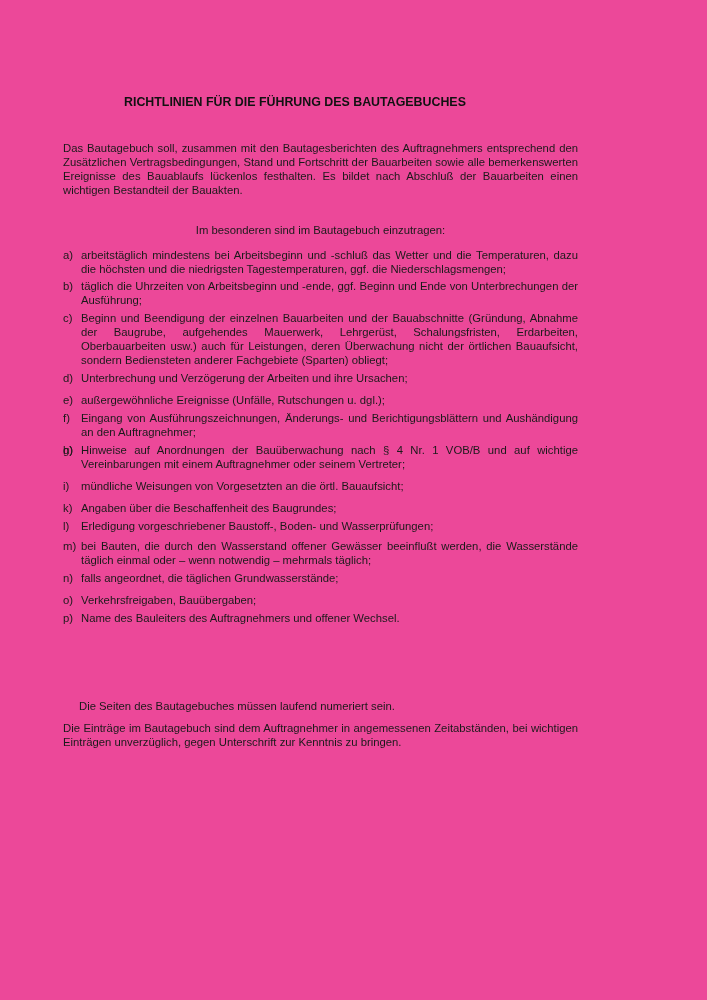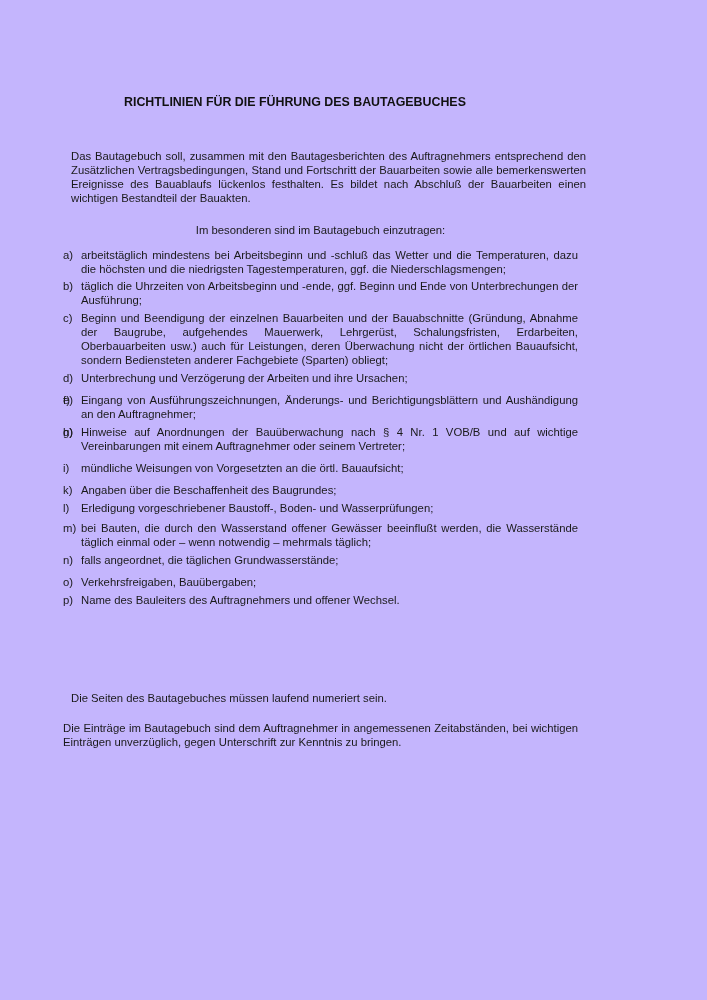--- a/index.html
+++ b/index.html
@@ -12,21 +12,21 @@
     height: 1000px;
     position: relative;
     overflow: hidden;
     font-family: "Liberation Sans", sans-serif;
     color: #1a1a1a;
   }
   .page {
     position: absolute;
     left: 0; top: 0;
     width: 707px; height: 1000px;
-    background: #c4b5fd;
+    background: #ec4899;
   }
   .title {
     position: absolute;
     left: 124px;
     top: 95px;
     width: 400px;
     font-weight: bold;
     font-size: 12.4px;
     letter-spacing: 0px;
     color: #111;
@@ -75,39 +75,39 @@
     text-align-last: left;
   }
 </style>
 </head>
 <body>
 
 <div class="page">
 
   <div class="title">RICHTLINIEN FÜR DIE FÜHRUNG DES BAUTAGEBUCHES</div>
 
-  <p class="col intro" style="margin:8px">Das Bautagebuch soll, zusammen mit den Bautagesberichten des Auftragnehmers entsprechend den Zusätzlichen Vertragsbedingungen, Stand und Fortschritt der Bauarbeiten sowie alle bemer­kenswerten Ereignisse des Bauablaufs lückenlos festhalten. Es bildet nach Abschluß der Bauarbeiten einen wichtigen Bestandteil der Bauakten.</p>
+  <p class="col intro" style="margin:0">Das Bautagebuch soll, zusammen mit den Bautagesberichten des Auftragnehmers entsprechend den Zusätzlichen Vertragsbedingungen, Stand und Fortschritt der Bauarbeiten sowie alle bemer­kenswerten Ereignisse des Bauablaufs lückenlos festhalten. Es bildet nach Abschluß der Bauarbeiten einen wichtigen Bestandteil der Bauakten.</p>
 
   <p class="col lead" style="margin:0">Im besonderen sind im Bautagebuch einzutragen:</p>
 
   <ul class="col list">
     <li style="margin-bottom:3px"><span class="lbl">a)</span><span>arbeitstäglich mindestens bei Arbeitsbeginn und -schluß das Wetter und die Temperaturen, dazu die höchsten und die niedrigsten Tagestemperaturen, ggf. die Niederschlagsmengen;</span></li>
     <li style="margin-bottom:4px"><span class="lbl">b)</span><span>täglich die Uhrzeiten von Arbeitsbeginn und -ende, ggf. Beginn und Ende von Unterbrechungen der Ausführung;</span></li>
     <li style="margin-bottom:4px"><span class="lbl">c)</span><span>Beginn und Beendigung der einzelnen Bauarbeiten und der Bauabschnitte (Gründung, Abnahme der Baugrube, aufgehendes Mauerwerk, Lehrgerüst, Schalungsfristen, Erdarbeiten, Oberbauarbeiten usw.) auch für Leistungen, deren Überwachung nicht der örtlichen Bauaufsicht, sondern Bediensteten anderer Fachgebiete (Sparten) obliegt;</span></li>
     <li style="margin-bottom:8px"><span class="lbl">d)</span><span>Unterbrechung und Verzögerung der Arbeiten und ihre Ursachen;</span></li>
-    <li style="margin-bottom:4px"><span class="lbl">e)</span></li>
+    <li style="margin-bottom:4px"><span class="lbl">e)</span><span>außergewöhnliche Ereignisse (Unfälle, Rutschungen u. dgl.);</span></li>
     <li style="margin-bottom:4px"><span class="lbl">f)</span><span>Eingang von Ausführungszeichnungen, Änderungs- und Berichtigungsblättern und Aushändigung an den Auftragnehmer;</span></li>
     <li style="margin-bottom:4px"><span class="lbl">g)</span></li>
     <li style="margin-bottom:8px"><span class="lbl">h)</span><span>Hinweise auf Anordnungen der Bauüberwachung nach § 4 Nr. 1 VOB/B und auf wichtige Vereinbarungen mit einem Auftragnehmer oder seinem Vertreter;</span></li>
     <li style="margin-bottom:8px"><span class="lbl">i)</span><span>mündliche Weisungen von Vorgesetzten an die örtl. Bauaufsicht;</span></li>
     <li style="margin-bottom:4px"><span class="lbl">k)</span><span>Angaben über die Beschaffenheit des Baugrundes;</span></li>
     <li style="margin-bottom:6px"><span class="lbl">l)</span><span>Erledigung vorgeschriebener Baustoff-, Boden- und Wasserprüfungen;</span></li>
     <li style="margin-bottom:4px"><span class="lbl">m)</span><span>bei Bauten, die durch den Wasserstand offener Gewässer beeinflußt werden, die Wasserstände täglich einmal oder – wenn notwendig – mehrmals täglich;</span></li>
     <li style="margin-bottom:8px"><span class="lbl">n)</span><span>falls angeordnet, die täglichen Grundwasserstände;</span></li>
     <li style="margin-bottom:4px"><span class="lbl">o)</span><span>Verkehrsfreigaben, Bauübergaben;</span></li>
     <li style="margin-bottom:0"><span class="lbl">p)</span><span>Name des Bauleiters des Auftragnehmers und offener Wechsel.</span></li>
   </ul>
 
-  <p class="col note1" style="margin:8px">Die Seiten des Bautagebuches müssen laufend numeriert sein.</p>
+  <p class="col note1" style="margin:16px">Die Seiten des Bautagebuches müssen laufend numeriert sein.</p>
 
   <p class="col note2" style="margin:0">Die Einträge im Bautagebuch sind dem Auftragnehmer in angemessenen Zeitabständen, bei wich­tigen Einträgen unverzüglich, gegen Unterschrift zur Kenntnis zu bringen.</p>
 
 </div>
 
 </body></html>

